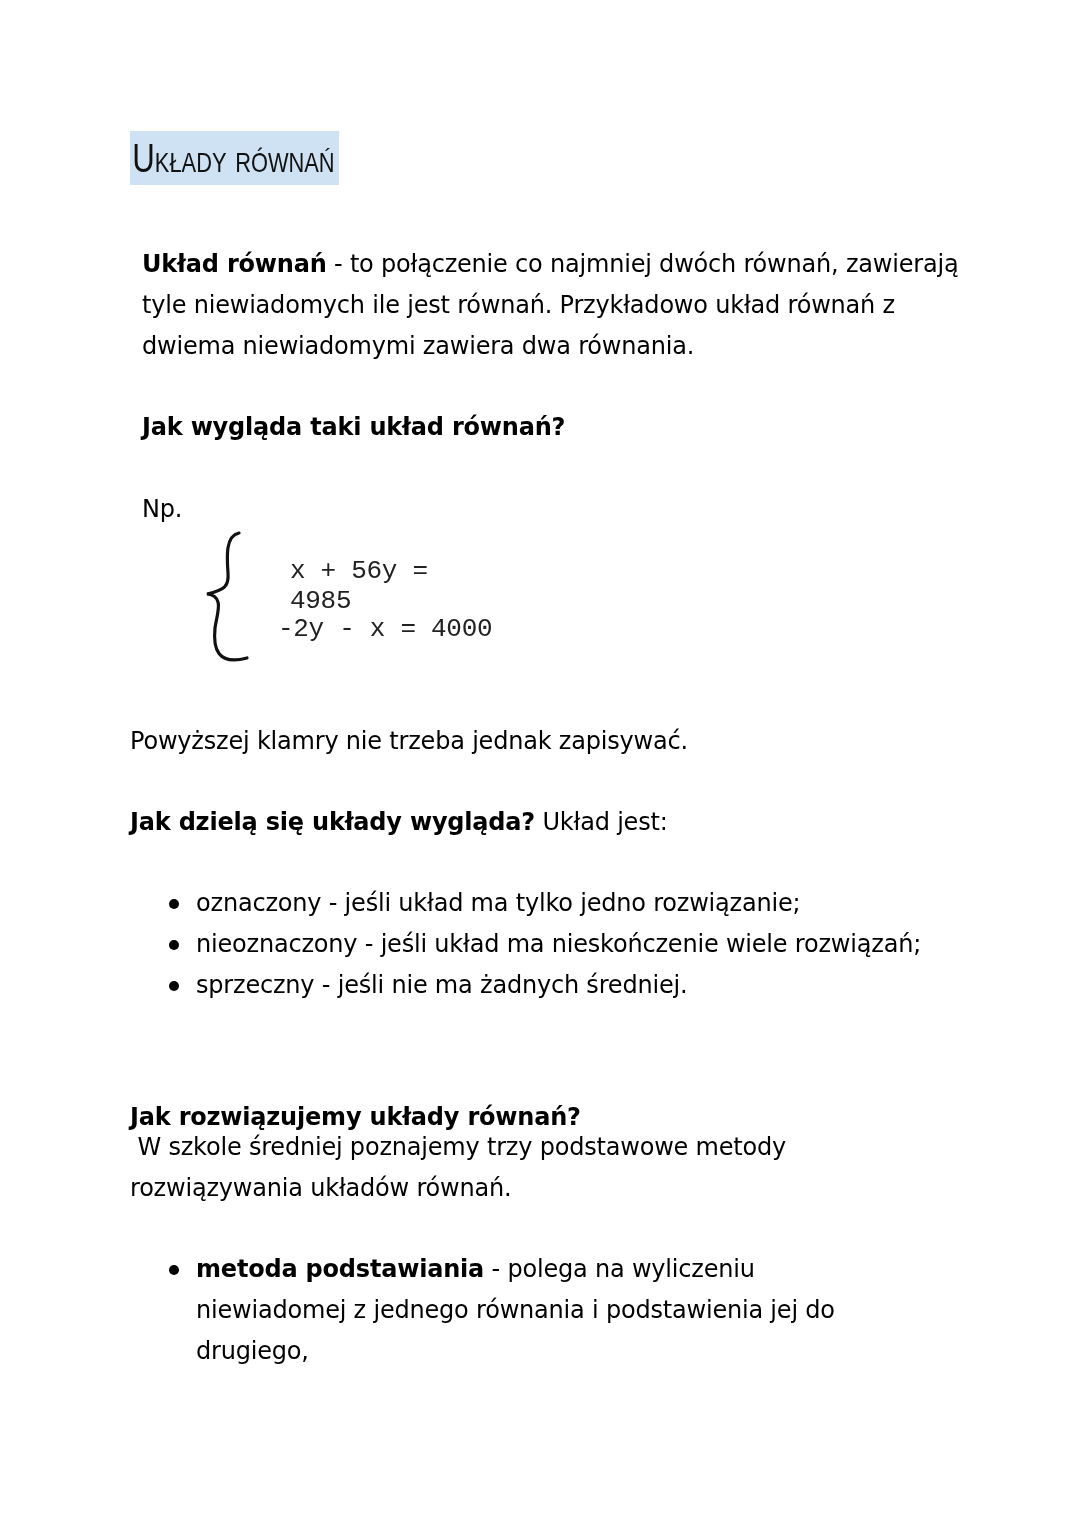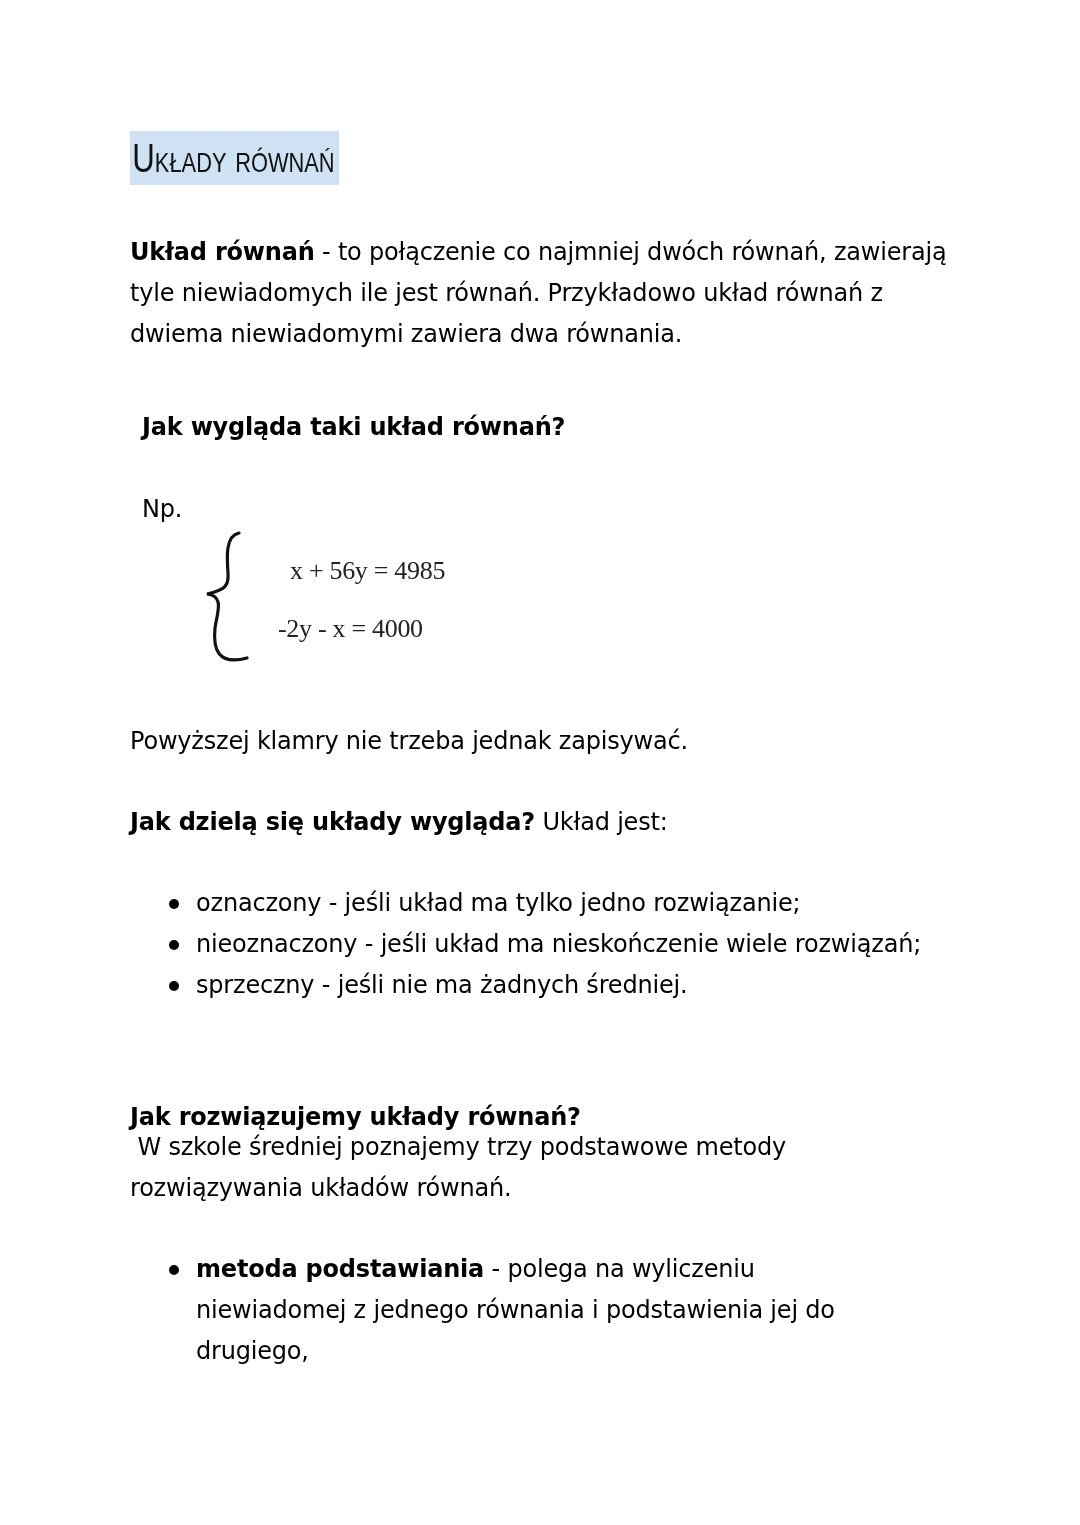--- a/index.html
+++ b/index.html
@@ -20,30 +20,30 @@
     position: absolute; left: 130px; width: 830px;
     font-size: 24px; line-height: 41px; letter-spacing: -0.2px;
   }
   .b { font-weight: bold; }
   .bullets { position: absolute; left: 160px; width: 800px; margin: 0; padding: 0; list-style: none; }
   .bullets li { position: relative; padding-left: 36px; font-size: 24px; line-height: 41px; letter-spacing: -0.2px; }
   .bullet-dot {
     position: absolute; left: 9px; top: 16px; width: 10px; height: 10px; border-radius: 50%; background: #000;
   }
   .eq-block { position: absolute; left: 195px; top: 528px; width: 300px; height: 150px; }
-  .eq { position: absolute; font-size: 26px; color: #222; font-family: Liberation Serif, serif; letter-spacing: -0.3px; }
+  .eq { position: absolute; font-size: 26px; color: #222; font-family: Liberation Mono, monospace; letter-spacing: -0.3px; }
 </style>
 </head>
 <body>
 
 <div class="page">
 
   <div class="title">Układy równań</div>
 
-  <p class="para" style="top:232px; margin:0;"><span class="b">Układ równań</span><span> - to połączenie co najmniej dwóch równań, zawierają tyle niewiadomych ile jest równań. Przykładowo układ równań z dwiema niewiadomymi zawiera dwa równania.</span></p>
+  <p class="para" style="top:232px; margin:12px;"><span class="b">Układ równań</span><span> - to połączenie co najmniej dwóch równań, zawierają tyle niewiadomych ile jest równań. Przykładowo układ równań z dwiema niewiadomymi zawiera dwa równania.</span></p>
 
   <p class="para b" style="top:395px; margin:12px;">Jak wygląda taki układ równań?</p>
 
   <p class="para" style="top:477px; margin:12px;">Np.</p>
 
   <div class="eq-block">
     <svg width="70" height="150" viewBox="0 0 70 150" style="position:absolute;left:0;top:0;">
       <path d="M44 5 C30 8, 32 30, 33 45 C34 58, 30 62, 12 66 C30 68, 22 85, 20 100 C18 120, 22 138, 52 130" fill="none" stroke="#111" stroke-width="3.2" stroke-linecap="round"></path>
     </svg>
     <div class="eq" style="left:95px; top:28px;">x + 56y = 4985</div>

